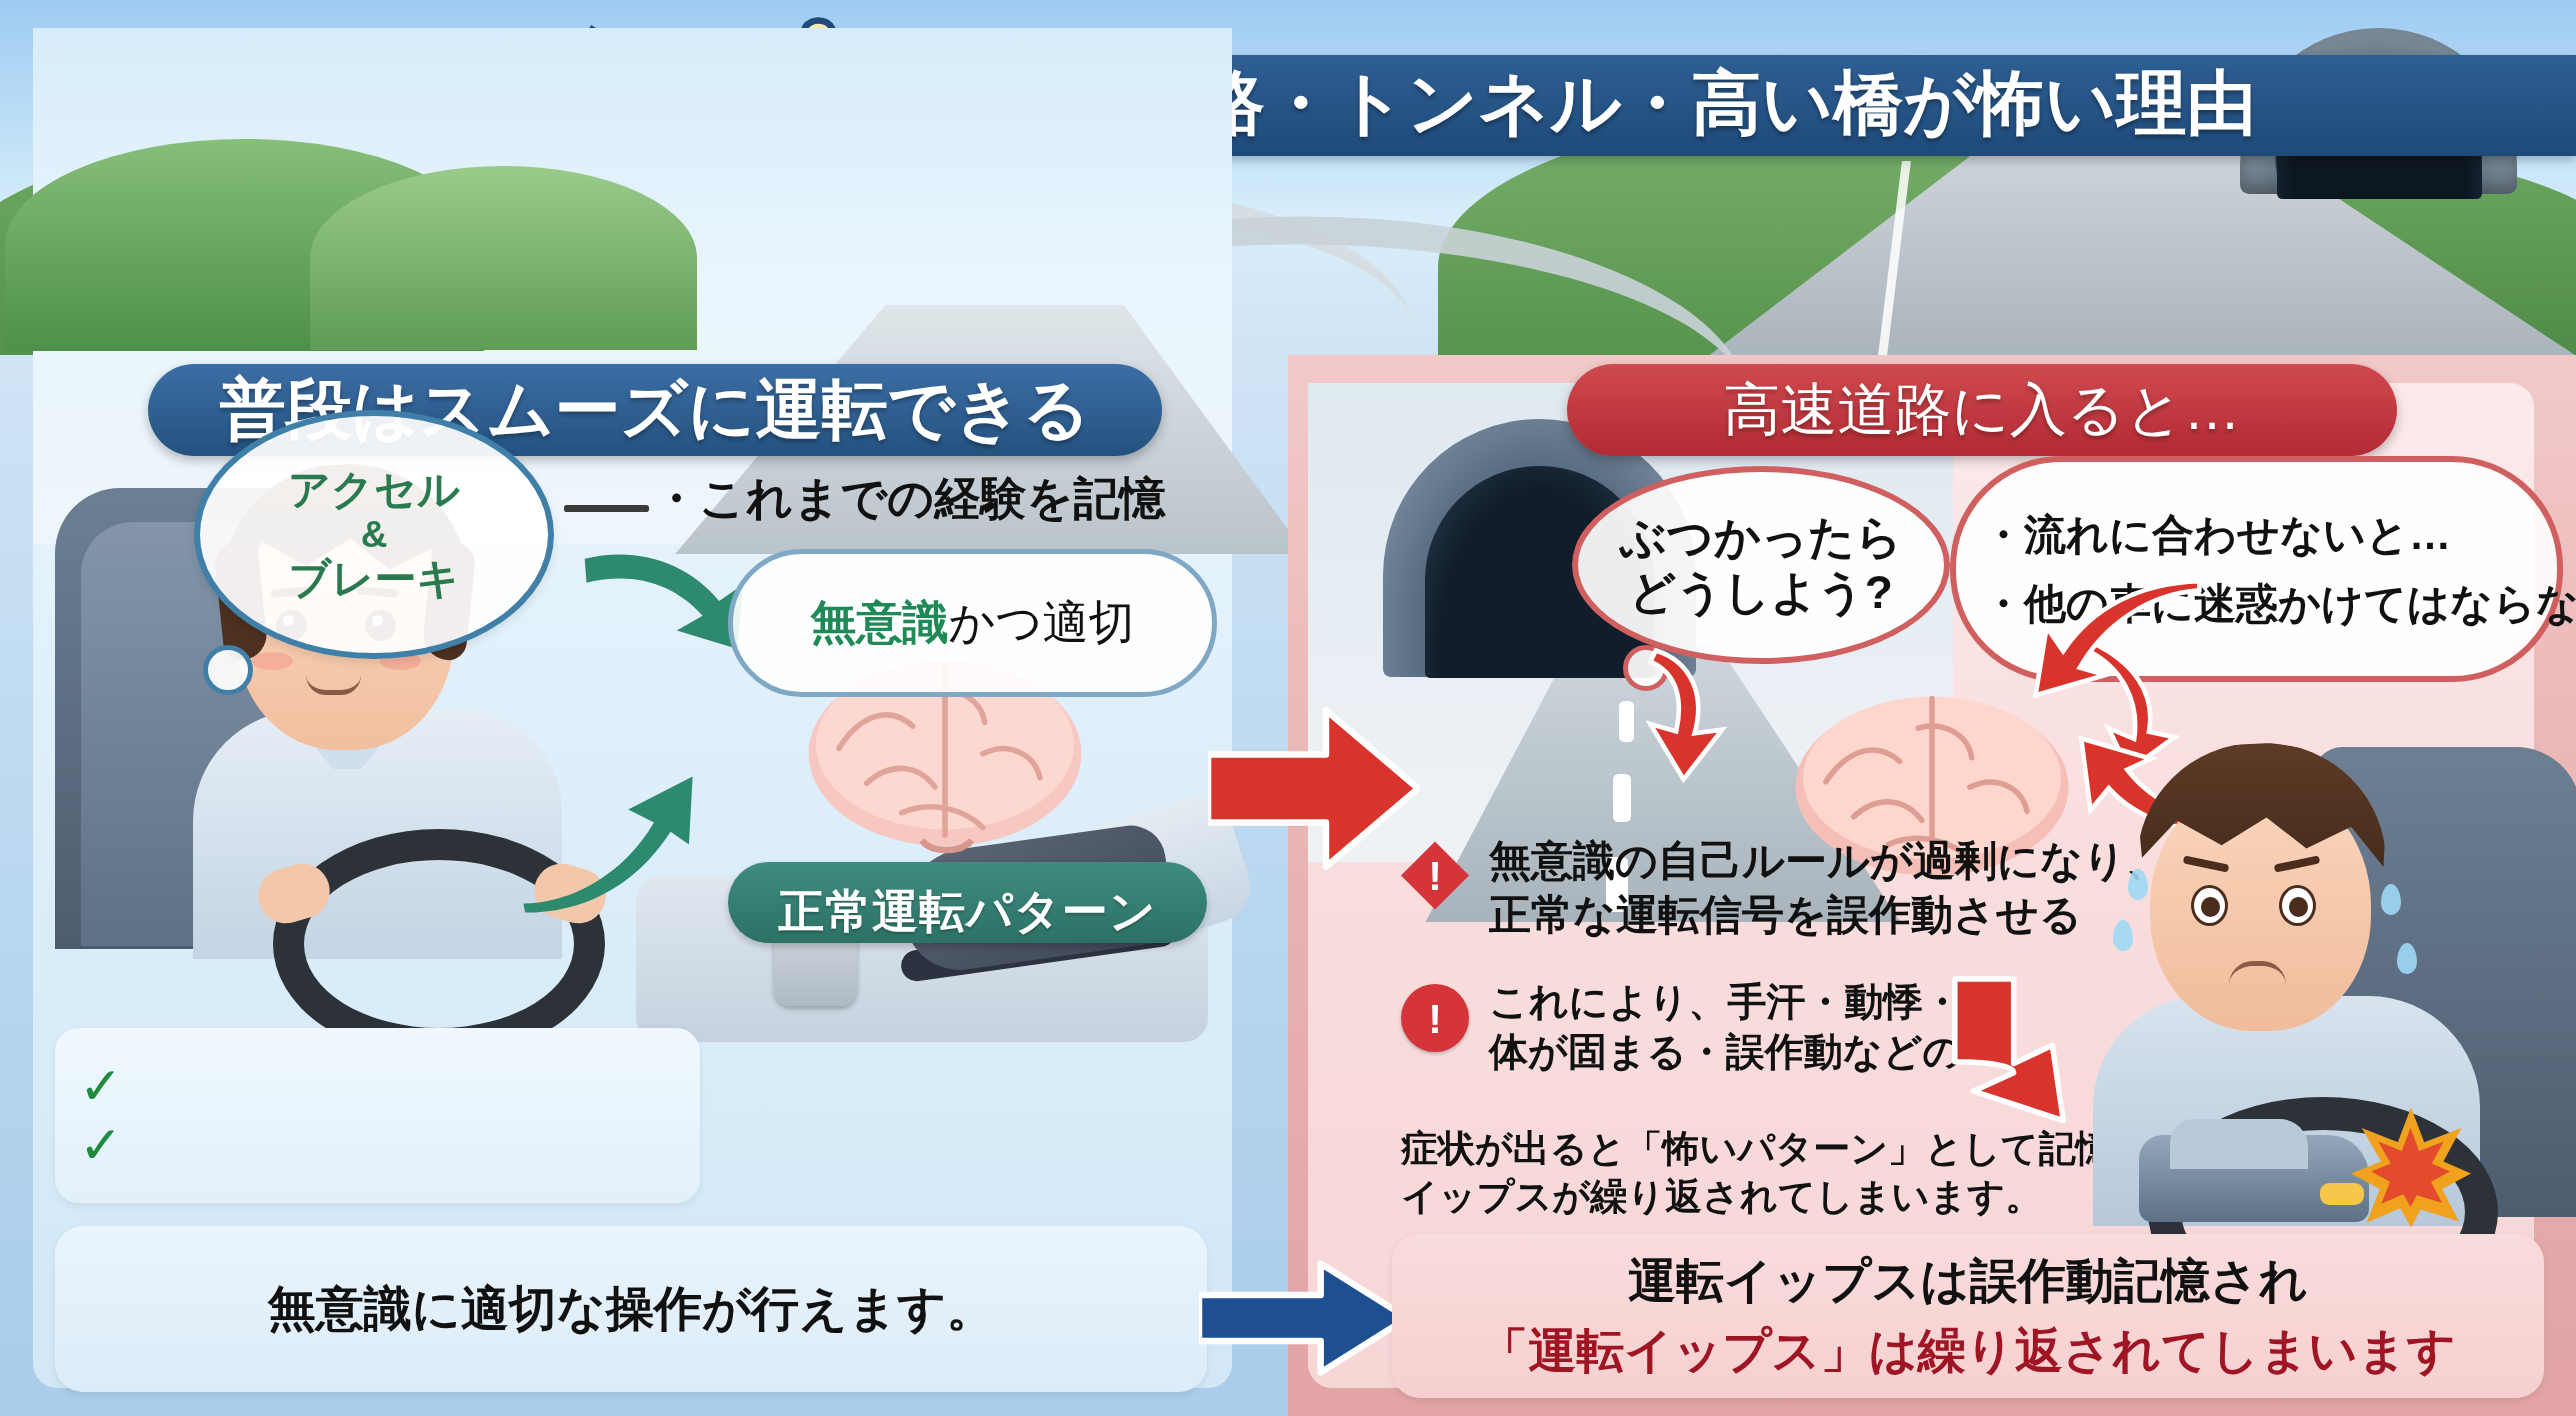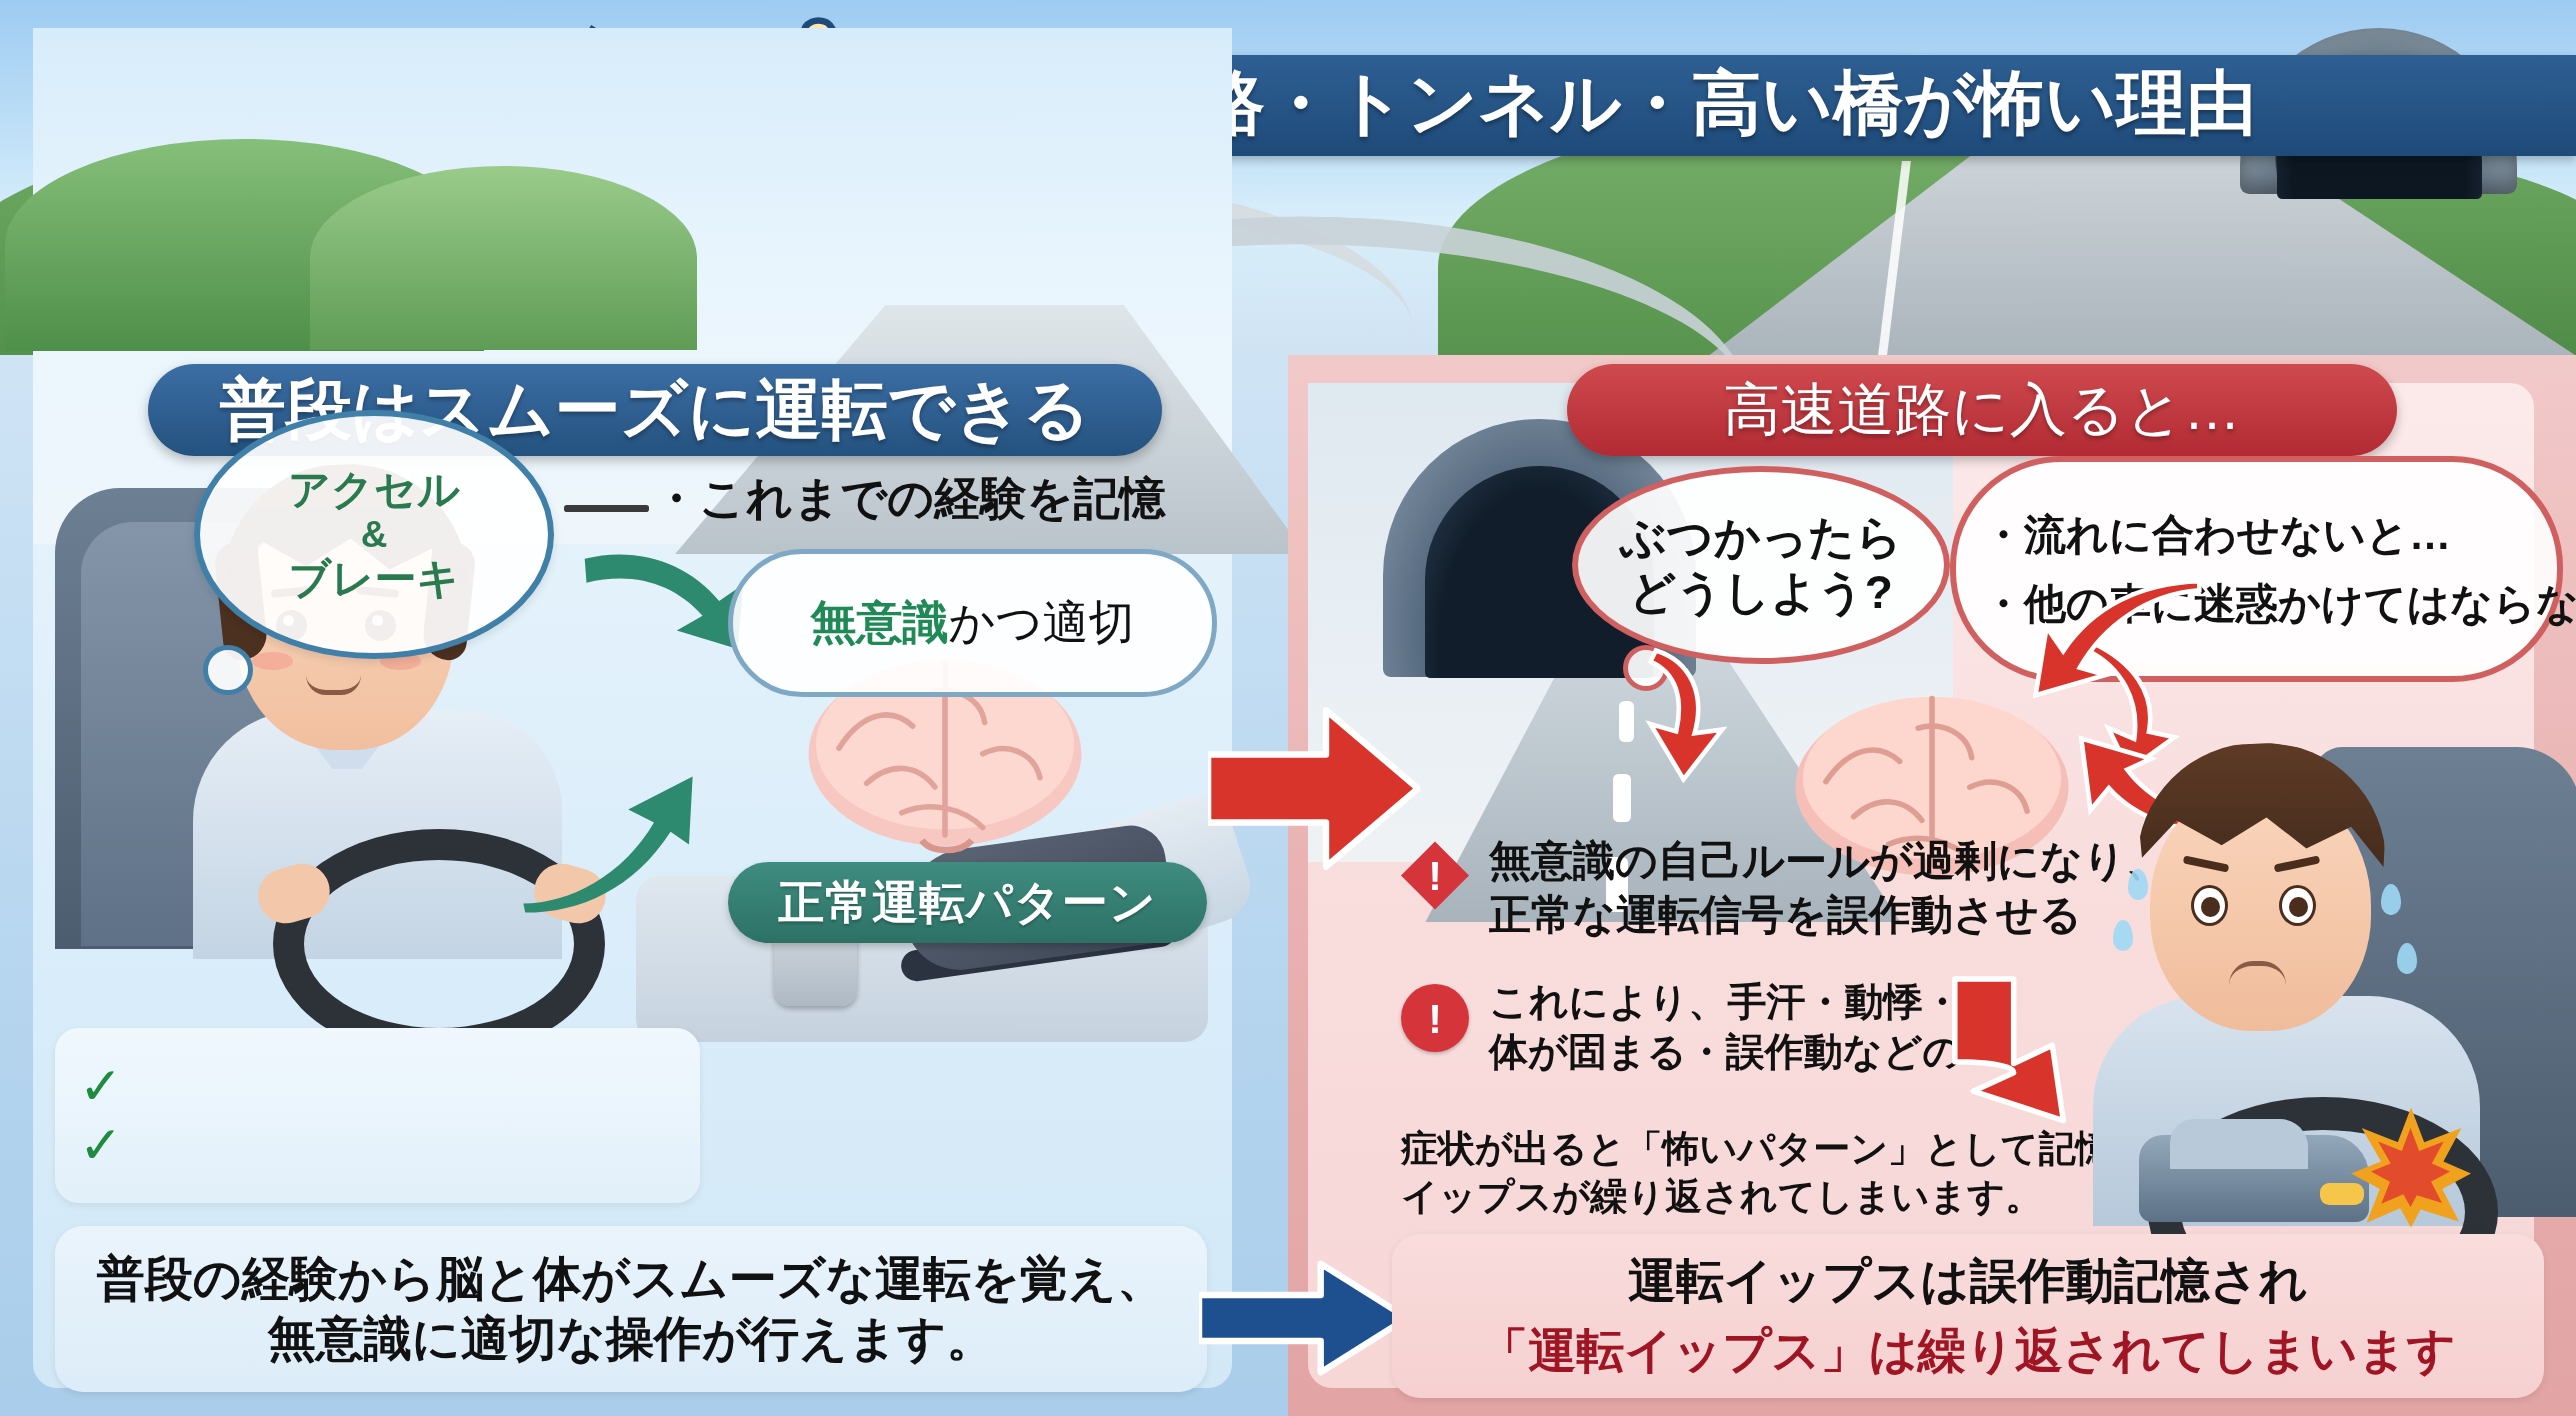--- a/index.html
+++ b/index.html
@@ -162,21 +162,21 @@
      background:rgba(255,255,255,.9);border:5.5px solid #7fa8c4;display:flex;align-items:center;justify-content:center;}
   .uncon-txt{font-size:46px;font-weight:400;color:#111;white-space:nowrap;}
   .uncon-txt b{color:#1f8a55;}
 
   .arrow-green{position:absolute;left:581px;top:542px;width:175px;height:120px;}
   .arrow-green2{position:absolute;left:516px;top:765px;width:184px;height:148px;}
 
   .brain{position:absolute;left:802px;top:645px;width:286px;height:212px;}
 
   .pattern-pill{position:absolute;left:728px;top:862px;width:479px;height:81px;border-radius:41px;
-     background:linear-gradient(180deg,#3f8c80,#2d7165);display:flex;align-items:center;justify-content:center;
+     background:linear-gradient(180deg,#3f8c80,#2d7165);display:flex;align-items:flex-end;justify-content:center;
      box-shadow:0 3.7px 7.4px rgba(0,0,0,.2);}
   .pattern-pill span{color:#fff;font-size:46px;font-weight:700;letter-spacing:0.9px;text-shadow:0 1.8px 2.8px rgba(0,0,0,.25);}
 
   .check-card{position:absolute;left:55px;top:1028px;width:645px;height:175px;border-radius:24px;
      background:linear-gradient(180deg,#f0f8fe,#e2f0fa);box-shadow:0 2.8px 7.4px rgba(0,0,0,.07);
      display:flex;flex-direction:column;justify-content:center;gap:7.4px;padding:0 24px;}
   .check-row{display:flex;align-items:center;gap:16.6px;}
   .check-mark{color:#1f8b3e;font-size:52px;font-weight:700;line-height:1;}
   .check-text{font-size:48px;font-weight:700;color:#111;white-space:nowrap;}
 
@@ -411,21 +411,20 @@
   <div class="check-card">
     <div class="check-row">
       <span class="check-mark">✓</span>
     </div>
     <div class="check-row">
       <span class="check-mark">✓</span>
     </div>
   </div>
 
   <div class="summary-l">
-    <div>普段の経験から脳と体がスムーズな運転を覚え、</div>
     <div>無意識に適切な操作が行えます。</div>
   </div>
 
   <div class="panel panel-right">
     <div class="panel-inner pr-inner"></div>
   </div>
 
   <div class="scene-r"></div>
   <div class="road-r"></div>
   <div class="dash" style="left:1619px;top:701px;width:14.8px;height:41px;"></div>

